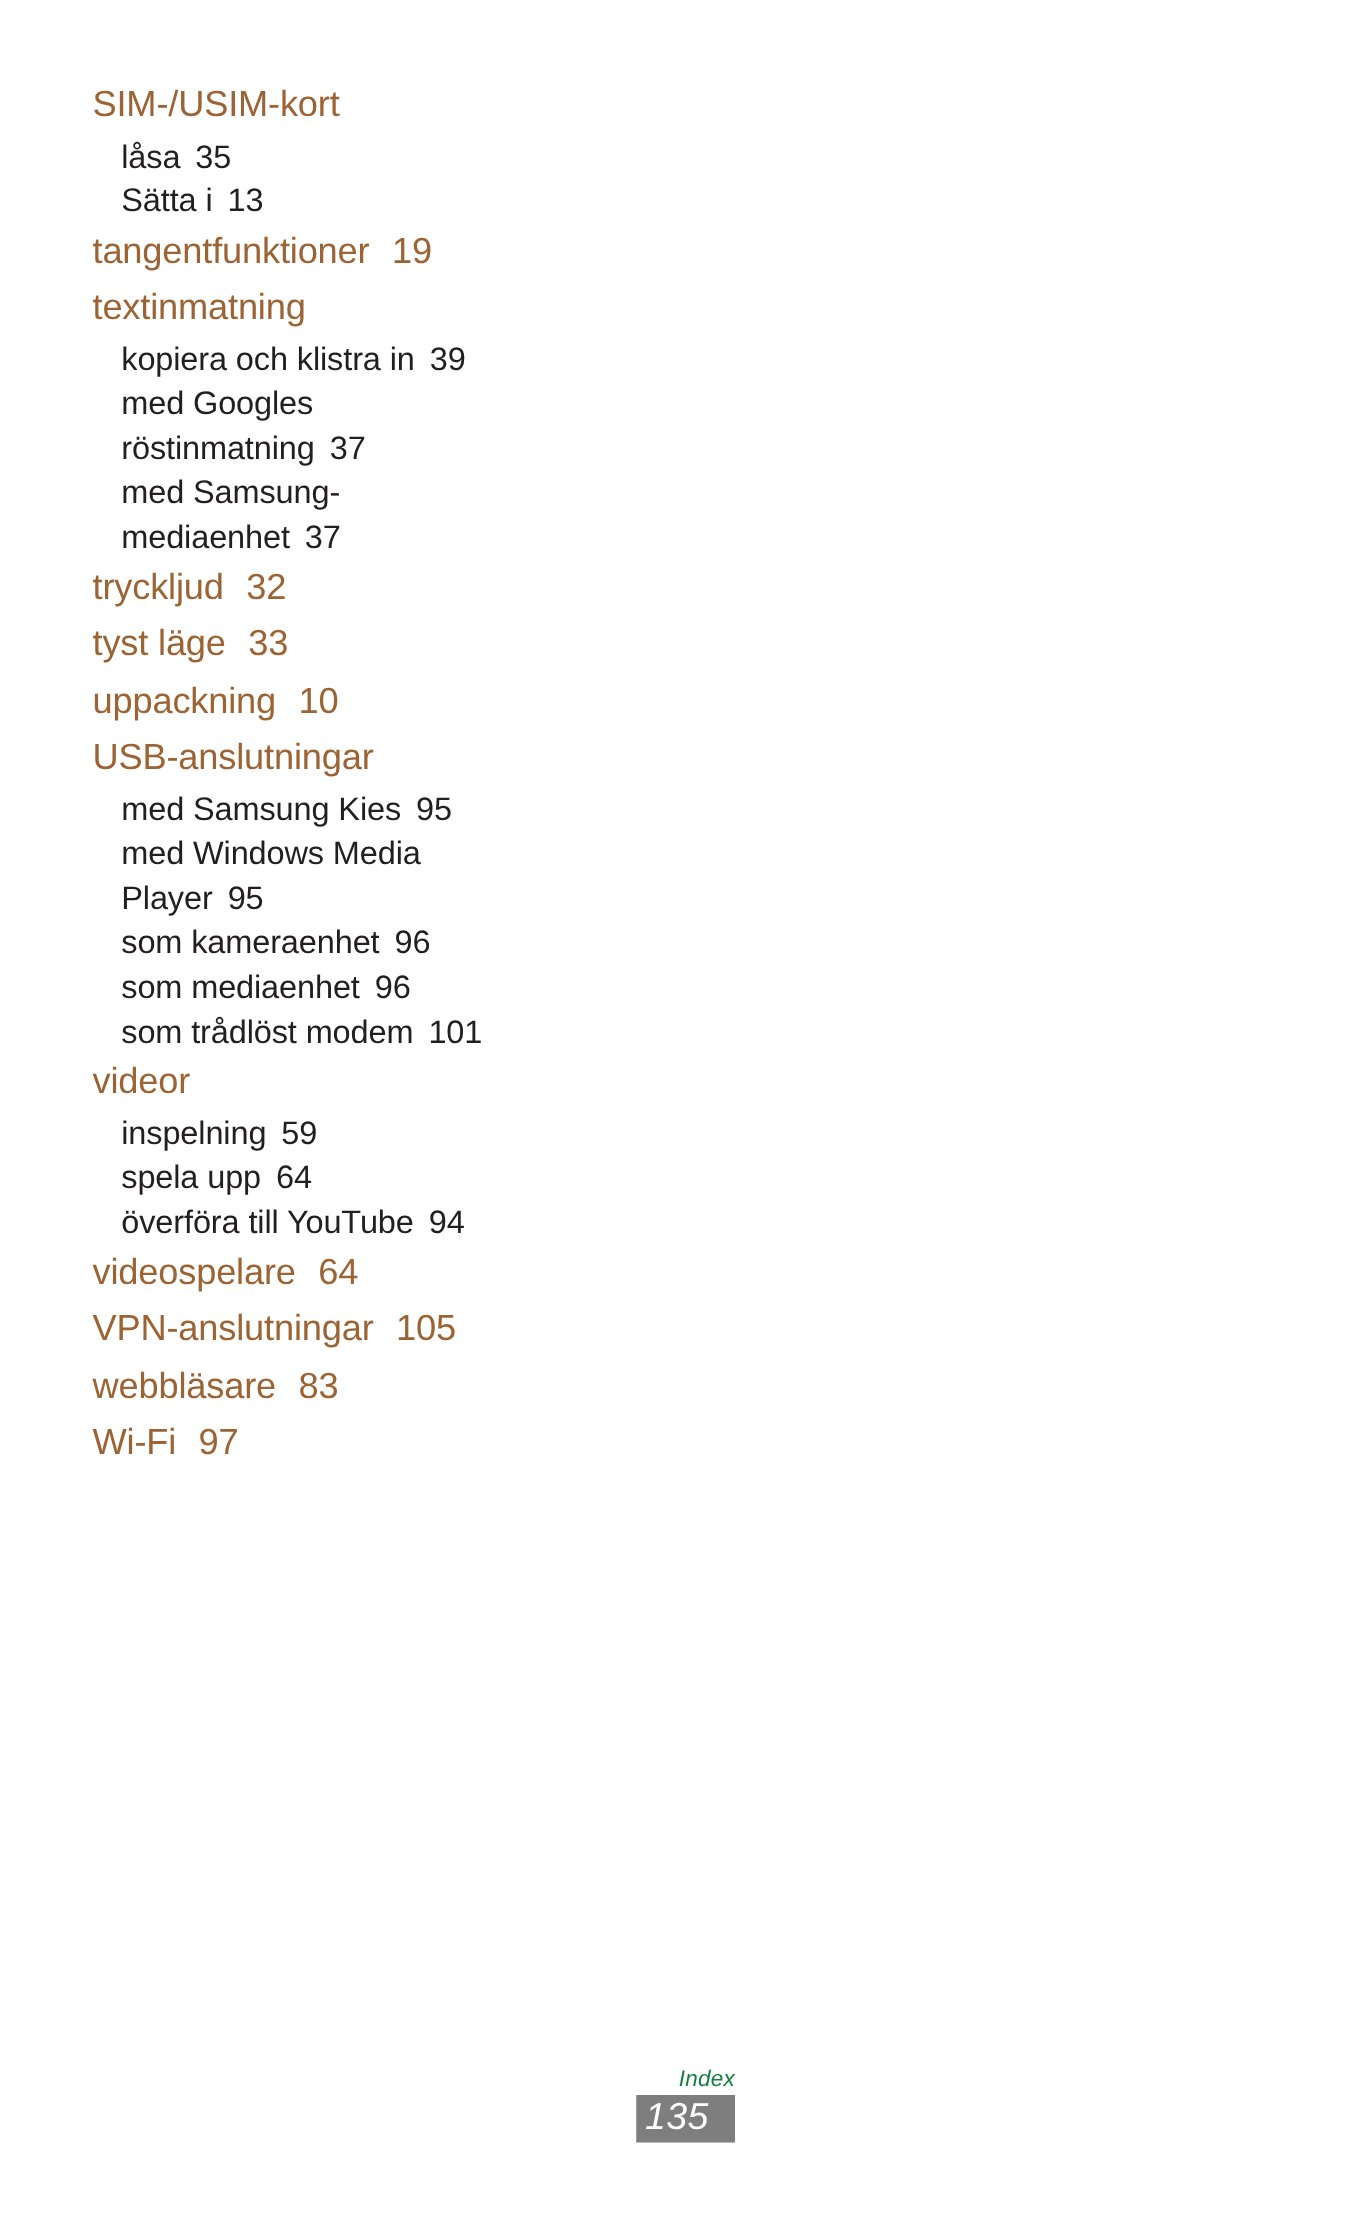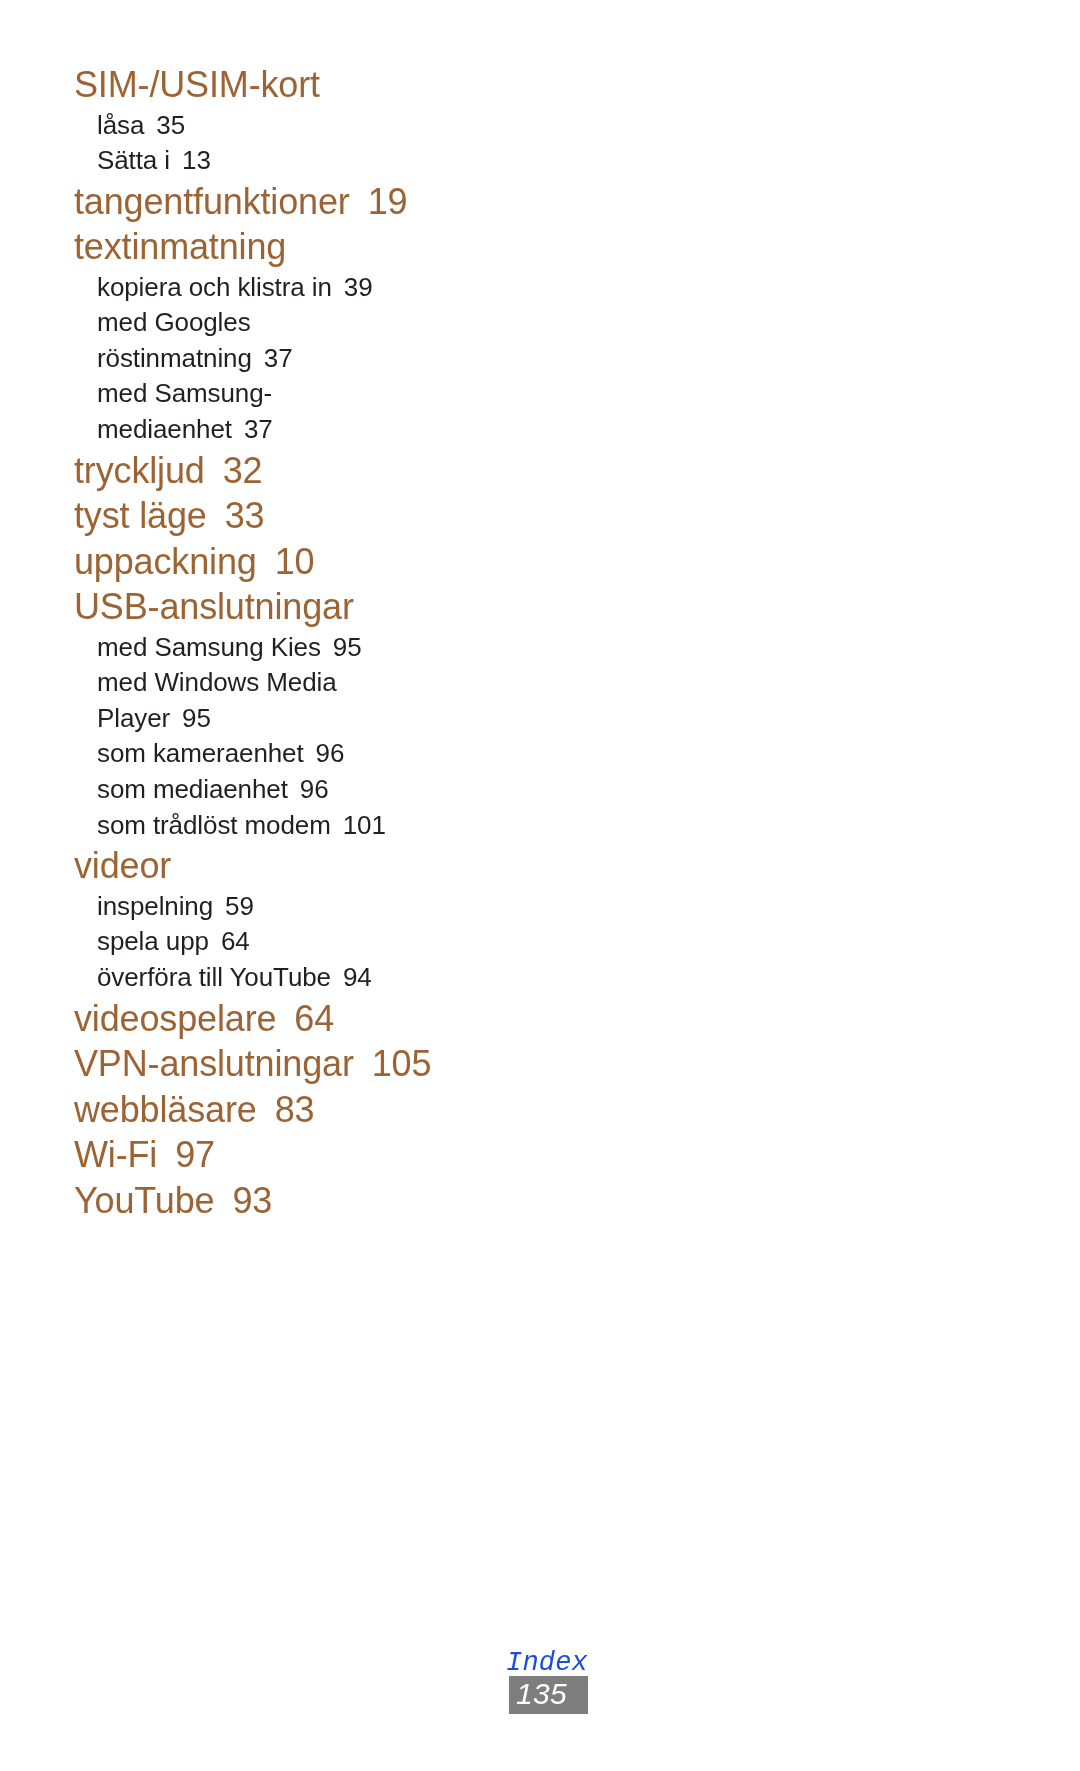--- a/index.html
+++ b/index.html
@@ -33,21 +33,21 @@
 
   
   .index-group {
     margin: 0 0 0 0;
   }
 
   
   .entry-main {
     display: block;
     color: #9C6434;
-    font-size: 36px;
+    font-size: 29px;
     line-height: 45.5px;
     font-weight: 400;
     letter-spacing: -0.15px;
     white-space: nowrap;
   }
   .entry-main .label { }
   .entry-main .page-no {
     margin-left: 18px;
   }
 
@@ -79,24 +79,24 @@
     width: 1080px;
     text-align: center;
   }
   .footer-inner {
     display: inline-block;
     text-align: right;
     min-width: 96px;
   }
   .footer-label {
     display: block;
-    color: #1d4ed8;
-    font-family: Liberation Mono, monospace;
+    color: #15803d;
+    font-family: Liberation Sans, sans-serif;
     font-style: italic;
-    font-size: 27px;
+    font-size: 18px;
     line-height: 26px;
     letter-spacing: 0.2px;
   }
   .footer-pageno {
     display: inline-block;
     background: #7E7E7E;
     color: #ffffff;
     font-style: italic;
     font-size: 30px;
     line-height: 34px;
@@ -163,23 +163,20 @@
       </div>
       <div class="index-group">
         <div class="entry-main"><span class="label">VPN-anslutningar</span><span class="page-no">105</span></div>
       </div>
       <div class="index-group">
         <div class="entry-main"><span class="label">webbläsare</span><span class="page-no">83</span></div>
       </div>
       <div class="index-group">
         <div class="entry-main"><span class="label">Wi-Fi</span><span class="page-no">97</span></div>
       </div>
-      <div class="index-group">
-        <div class="entry-main"><span class="label">YouTube</span><span class="page-no">93</span></div>
-      </div>
     </div>
 
   <div class="footer">
     <div class="footer-inner">
       <span class="footer-label">Index</span>
       <span class="footer-pageno">135</span>
     </div>
   </div>
 
 </div>

